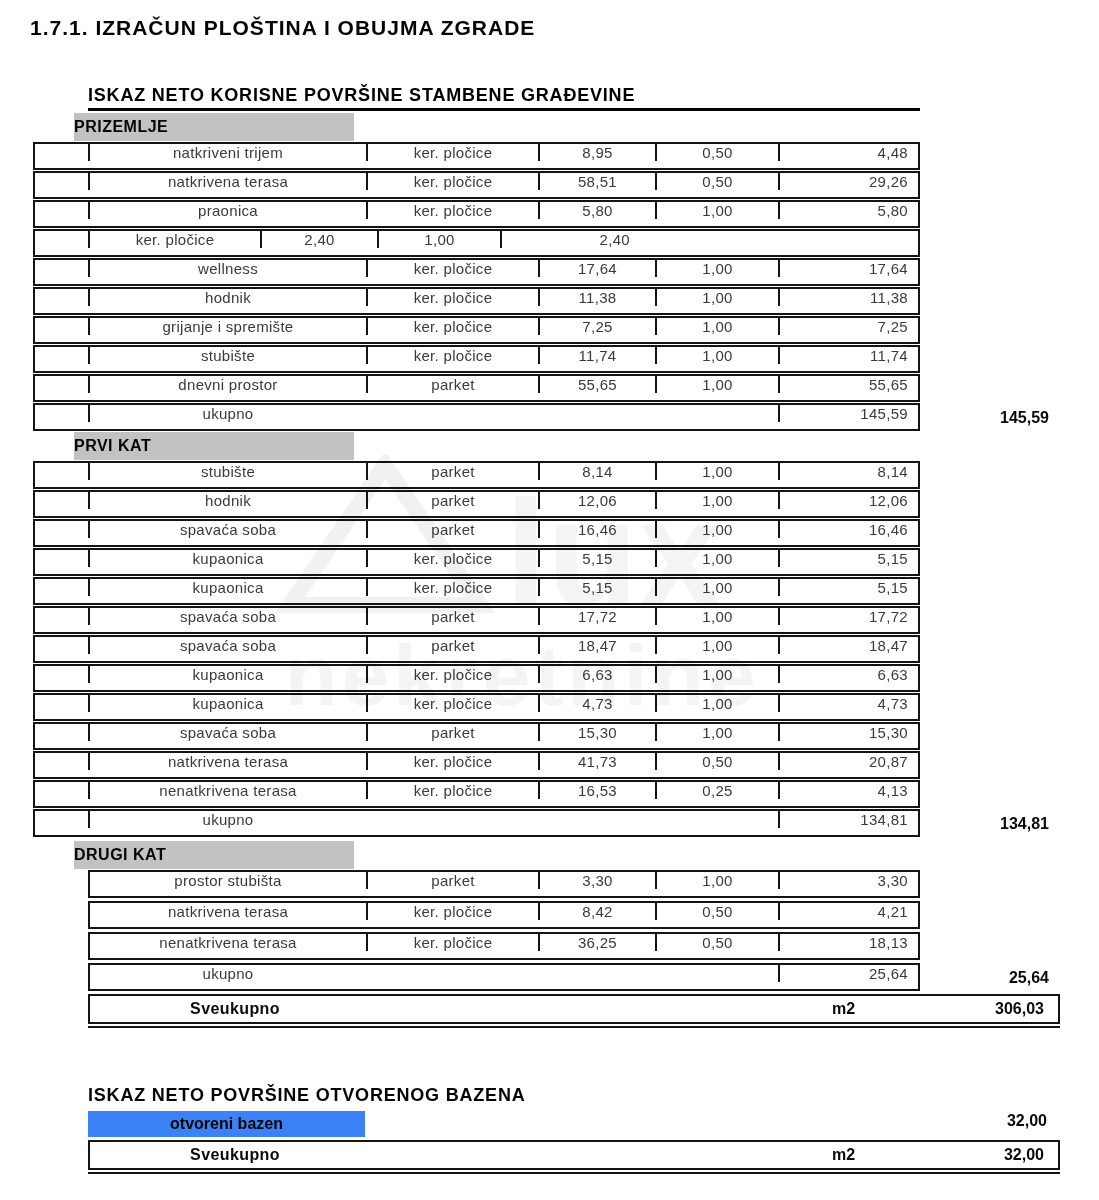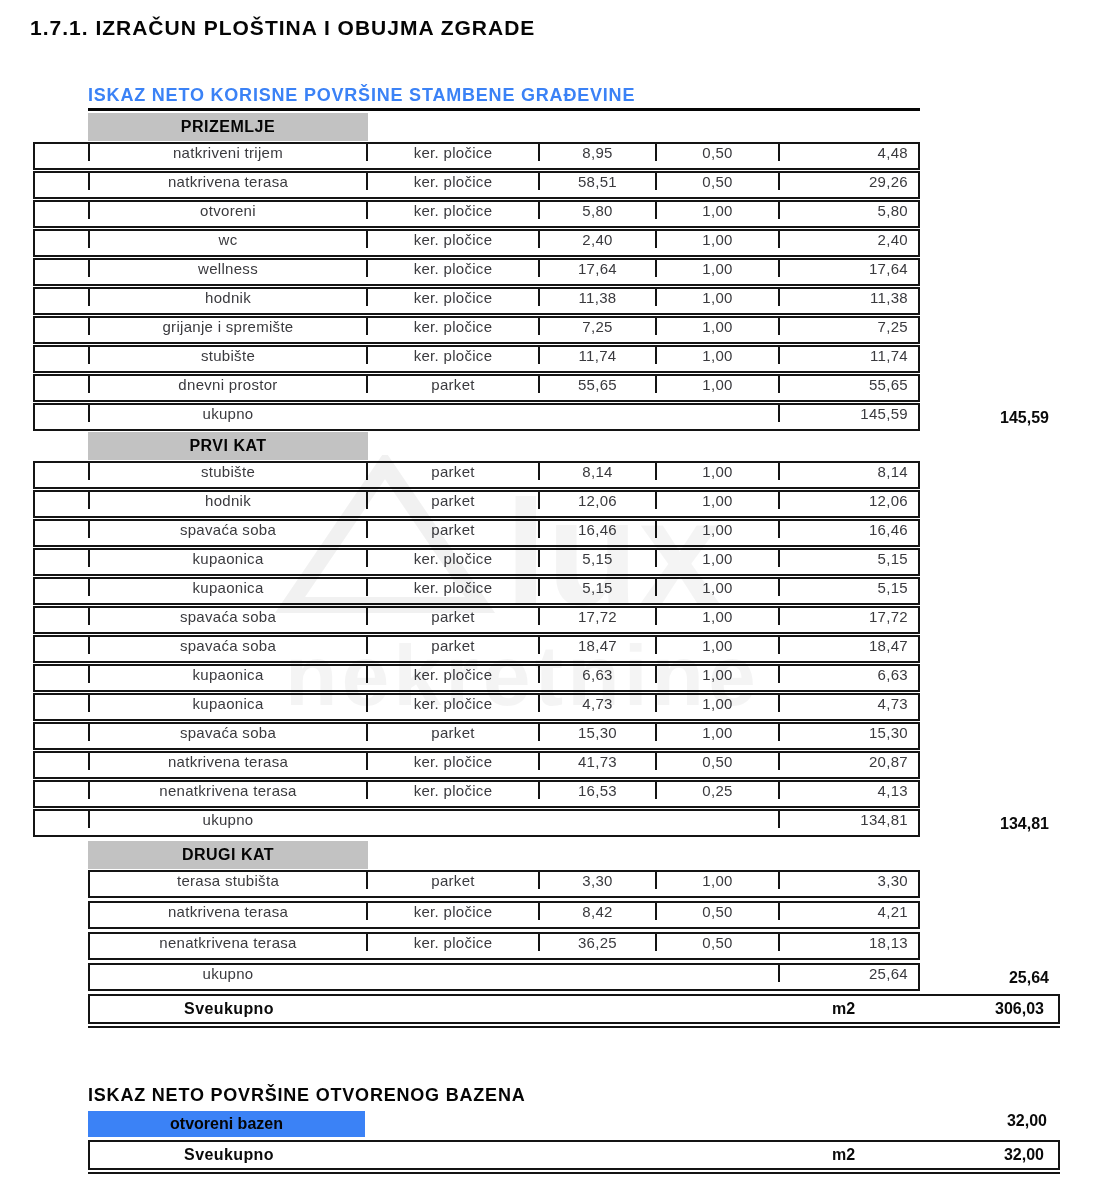--- a/index.html
+++ b/index.html
@@ -3,25 +3,25 @@
 <meta charset="utf-8">
 <style>
   * { box-sizing: border-box; margin: 0; padding: 0; }
   body { background:#ffffff; font-family:"Liberation Sans", sans-serif; }
   .page { position:relative; width:1099px; height:1200px; background:#ffffff; overflow:hidden; color:#111; }
 
   .doc-title { position:absolute; left:30px; top:16px; font-size:21px; font-weight:bold; letter-spacing:1px; color:#050505; }
 
   .doc { position:absolute; left:33px; top:84px; width:1014px; }
 
-  .sub-heading { margin-left:55px; font-size:18px; font-weight:bold; letter-spacing:0.8px; line-height:22px; color:#3b82f6; }
+  .sub-heading { margin-left:55px; font-size:18px; font-weight:bold; letter-spacing:0.8px; line-height:22px; color:#000000; }
   .heading-rule { margin-left:55px; width:832px; height:3px; background:#050505; margin-top:2px; margin-bottom:2px; }
 
-  .gray-head { width:280px; height:28px; margin-left:55px; background:#c2c2c2;
-               display:flex; align-items:center; justify-content:center;
+  .gray-head { width:280px; height:28px; margin-left:41px; background:#c2c2c2;
+               display:flex; align-items:center; justify-content:flex-start;
                font-weight:bold; font-size:16px; letter-spacing:0.5px; color:#050505; }
   section { display:block; }
   section.sec1 .gray-head { margin-top:1px; }
   section.sec2 .gray-head { margin-top:4px; }
   .rows { margin-top:1px; }
 
   .row { position:relative; display:flex; width:887px; height:28px;
          border:2px solid #141414; margin-bottom:1px; align-items:flex-start; background:transparent; }
   .row--wide { width:832px; margin-left:55px; margin-bottom:3px; }
   .c { display:flex; align-items:center; justify-content:center;
@@ -34,21 +34,21 @@
   .c-area   { width:117px; }
   .c-coef   { width:123px; }
   .c-res    { width:140px; justify-content:flex-end; padding-right:10px; }
 
   .ext { position:absolute; top:1px; left:882px; width:132px; text-align:right;
          font-weight:bold; font-size:16px; color:#0a0a0a; line-height:24px; }
   .row--wide .ext { left:827px; }
 
   .grand { position:relative; width:972px; margin-left:55px; height:30px;
            border:2px solid #141414; display:flex; align-items:center;
-           font-weight:bold; font-size:16px; color:#0a0a0a; }
+           font-weight:bold; font-size:16px; color:#0a0a0a;padding-left:6px; }
   .grand .g-label { width:278px; text-align:center; letter-spacing:0.4px; }
   .grand .g-unit  { position:absolute; left:742px; }
   .grand .g-value { position:absolute; right:14px; }
   .grand-rule { width:972px; margin-left:55px; height:2px; background:#141414; margin-top:2px; }
 
   .pool-heading { margin-top:56px; margin-left:55px; font-size:18px; font-weight:bold; letter-spacing:0.8px; line-height:22px; color:#050505; }
   .pool-row { position:relative; margin-top:5px; height:27px; }
   .pool-gray { width:277px; height:26px; margin-left:55px; background:#3b82f6;
                display:flex; align-items:center; justify-content:center;
                font-weight:bold; font-size:16px; color:#050505; }
@@ -90,30 +90,29 @@
     <span class="c c-prefix"></span>
     <span class="c c-name">natkrivena terasa</span>
     <span class="c c-mat">ker. pločice</span>
     <span class="c c-area">58,51</span>
     <span class="c c-coef">0,50</span>
     <span class="c c-res">29,26</span>
 
   </div>
             <div class="row">
     <span class="c c-prefix"></span>
-    <span class="c c-name">otvoreni</span>
+    <span class="c c-name">praonica</span>
     <span class="c c-mat">ker. pločice</span>
     <span class="c c-area">5,80</span>
     <span class="c c-coef">1,00</span>
     <span class="c c-res">5,80</span>
 
   </div>
             <div class="row">
     <span class="c c-prefix"></span>
-    <span class="c c-name">wc</span>
     <span class="c c-mat">ker. pločice</span>
     <span class="c c-area">2,40</span>
     <span class="c c-coef">1,00</span>
     <span class="c c-res">2,40</span>
 
   </div>
             <div class="row">
     <span class="c c-prefix"></span>
     <span class="c c-name">wellness</span>
     <span class="c c-mat">ker. pločice</span>
@@ -293,21 +292,21 @@
   </div>
           </div>
   </section>
         <section class="sec2">
     <div class="gray-head">
       <span>DRUGI KAT</span>
     </div>
     <div class="rows">
             <div class="row row--wide">
 
-    <span class="c c-name">terasa stubišta</span>
+    <span class="c c-name">prostor stubišta</span>
     <span class="c c-mat">parket</span>
     <span class="c c-area">3,30</span>
     <span class="c c-coef">1,00</span>
     <span class="c c-res">3,30</span>
 
   </div>
             <div class="row row--wide">
 
     <span class="c c-name">natkrivena terasa</span>
     <span class="c c-mat">ker. pločice</span>

